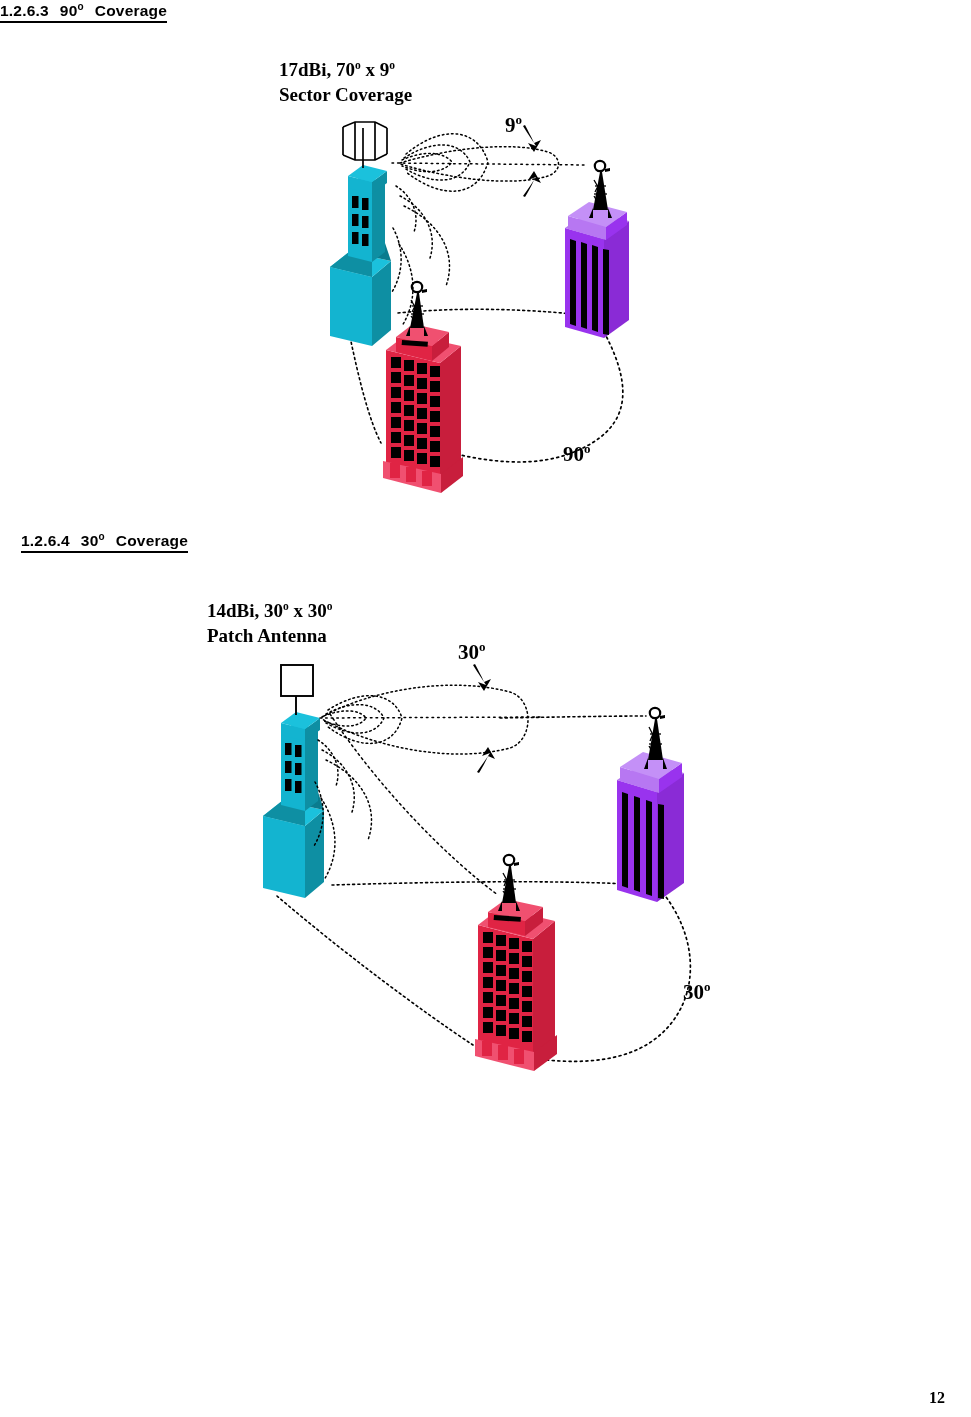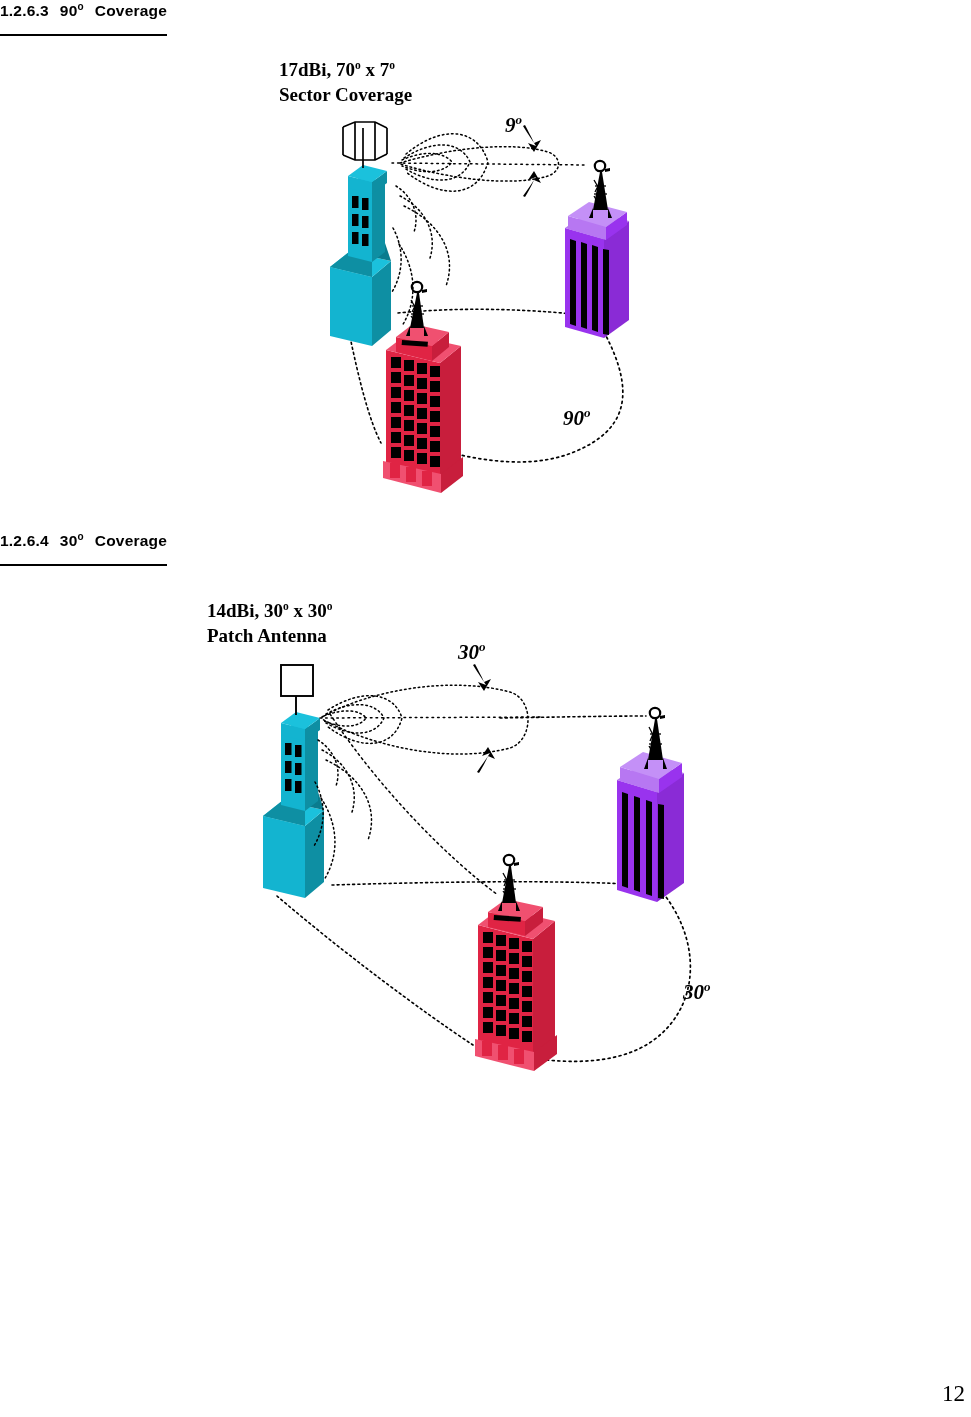--- a/index.html
+++ b/index.html
@@ -19,33 +19,33 @@
   
   .heading {
     position: absolute;
     left: 0px;
     font-family: "Liberation Sans", sans-serif;
     font-weight: bold;
     font-size: 15.5px;
     letter-spacing: 0.2px;
     white-space: nowrap;
     border-bottom: 2px solid #000;
-    padding-bottom: 14px;
+    padding-bottom: 1px;
     display: inline-block;
   }
   .heading .num { margin-right: 11px; }
   .heading .deg-sup {
     font-size: 10px;
     vertical-align: super;
     line-height: 0;
   }
   .heading .cov { margin-left: 11px; }
 
   #heading-90 { top: 2px; }
-  #heading-30 { top: 532px; }
+  #heading-30 { top: 532px; margin-left: 21px; }
 
   
   .caption {
     position: absolute;
     font-family: "Liberation Serif", serif;
     font-weight: bold;
     font-size: 19px;
     line-height: 1.33;
     white-space: nowrap;
   }
@@ -67,50 +67,50 @@
     pointer-events: none;
   }
 
   
   .angle-label {
     position: absolute;
     font-family: "Liberation Serif", serif;
     font-weight: bold;
     font-size: 21px;
     white-space: nowrap;
-    font-style: italic;
   }
   .angle-label .sup {
     font-size: 13px;
     vertical-align: super;
     line-height: 0;
   }
   #angle-beam-90 { left: 505px; top: 113px; }
-  #angle-arc-90  { left: 563px; top: 406px; }
+  #angle-arc-90  { left: 563px; top: 442px; }
   #angle-beam-30 { left: 458px; top: 640px; }
   #angle-arc-30  { left: 683px; top: 980px; }
 
   
   #page-number {
     position: absolute;
-    right: 6px;
+    right: 26px;
     bottom: 10px;
     font-family: "Liberation Serif", serif;
-    font-size: 23px;
+    font-size: 16px;
+    font-weight: bold;
   }
 </style>
 </head>
 <body>
 
 <div class="heading" id="heading-90">
   <span class="num">1.2.6.3</span><span>90</span><span class="deg-sup">o</span><span class="cov">Coverage</span>
 </div>
 
 <div class="caption" id="caption-sector">
-  <div><span>17dBi, 70</span><span class="sup">o</span><span> x 7</span><span class="sup">o</span></div>
+  <div><span>17dBi, 70</span><span class="sup">o</span><span> x 9</span><span class="sup">o</span></div>
   <div>Sector Coverage</div>
 </div>
 
 <svg class="diagram" id="diagram-90" viewBox="0 0 971 1417" width="971" height="1417" xmlns="http://www.w3.org/2000/svg">
   <defs>
     <marker id="arrowDown90" markerWidth="14" markerHeight="14" refX="6" refY="11" orient="auto">
       <path d="M1,0 L11,0 L6,12 Z" fill="#000"></path>
     </marker>
   </defs>
 

